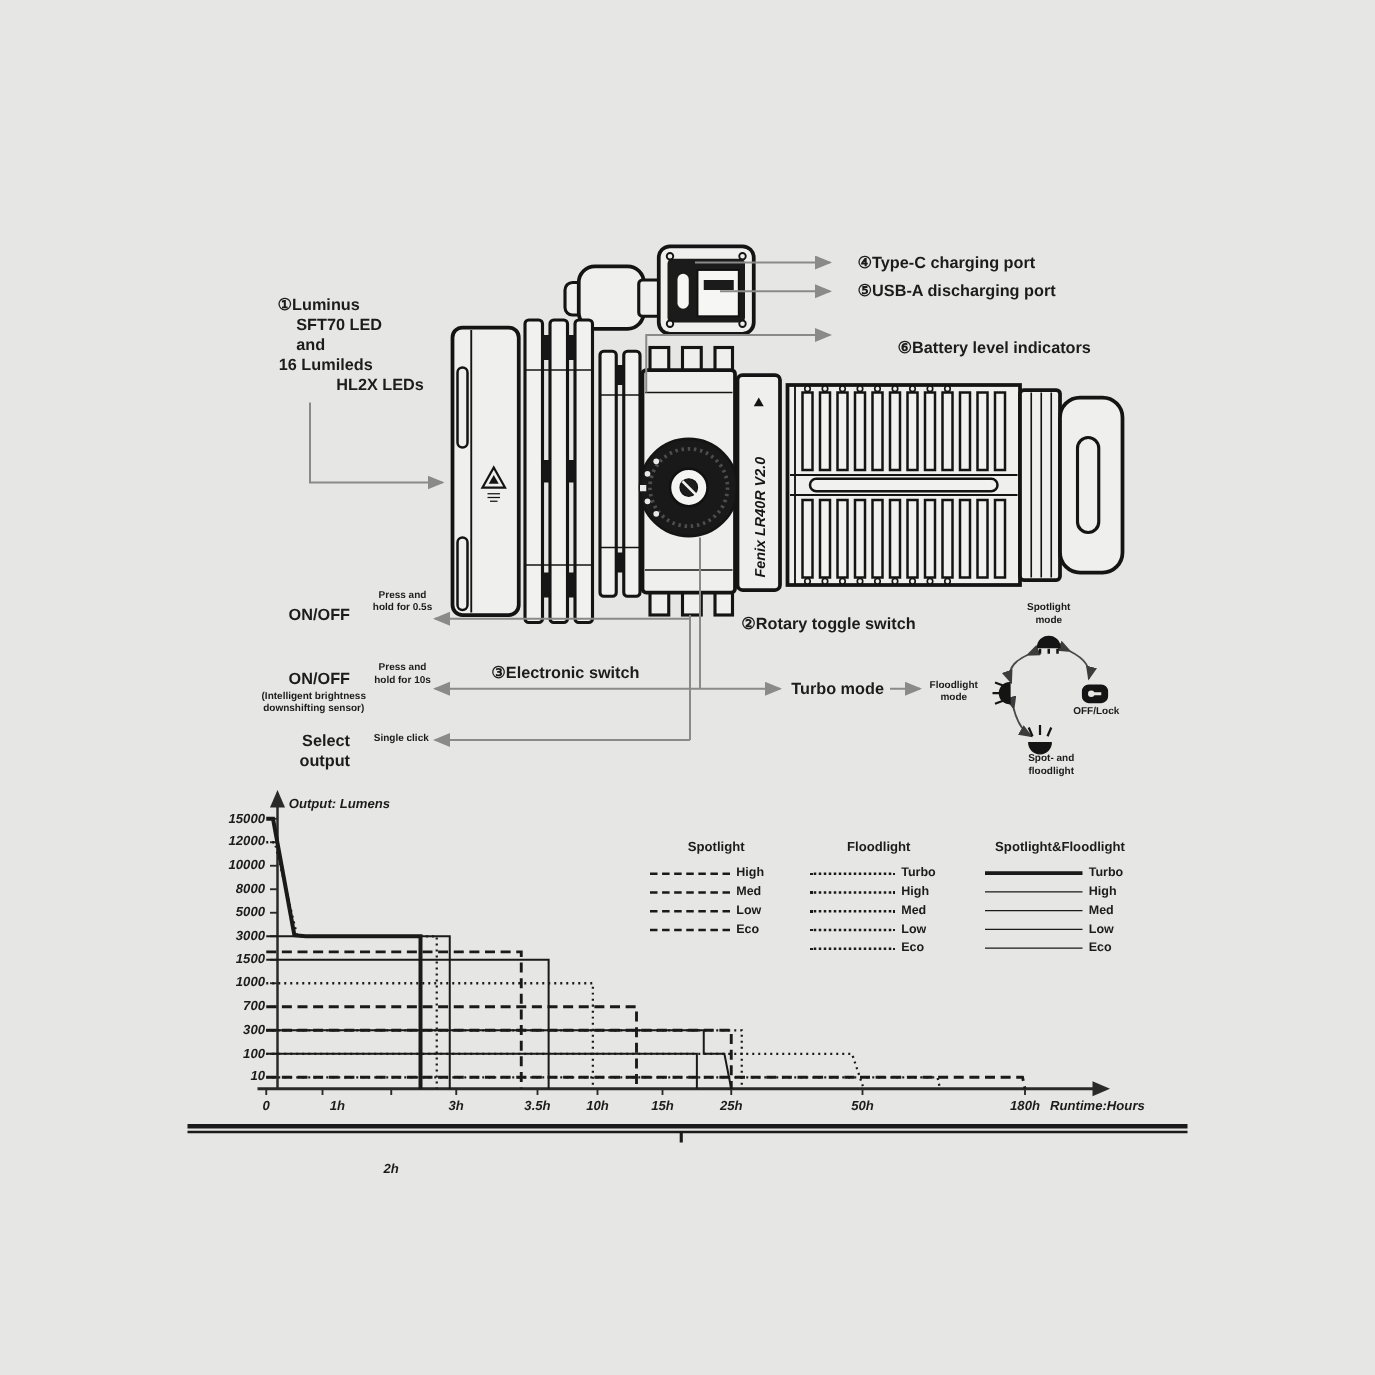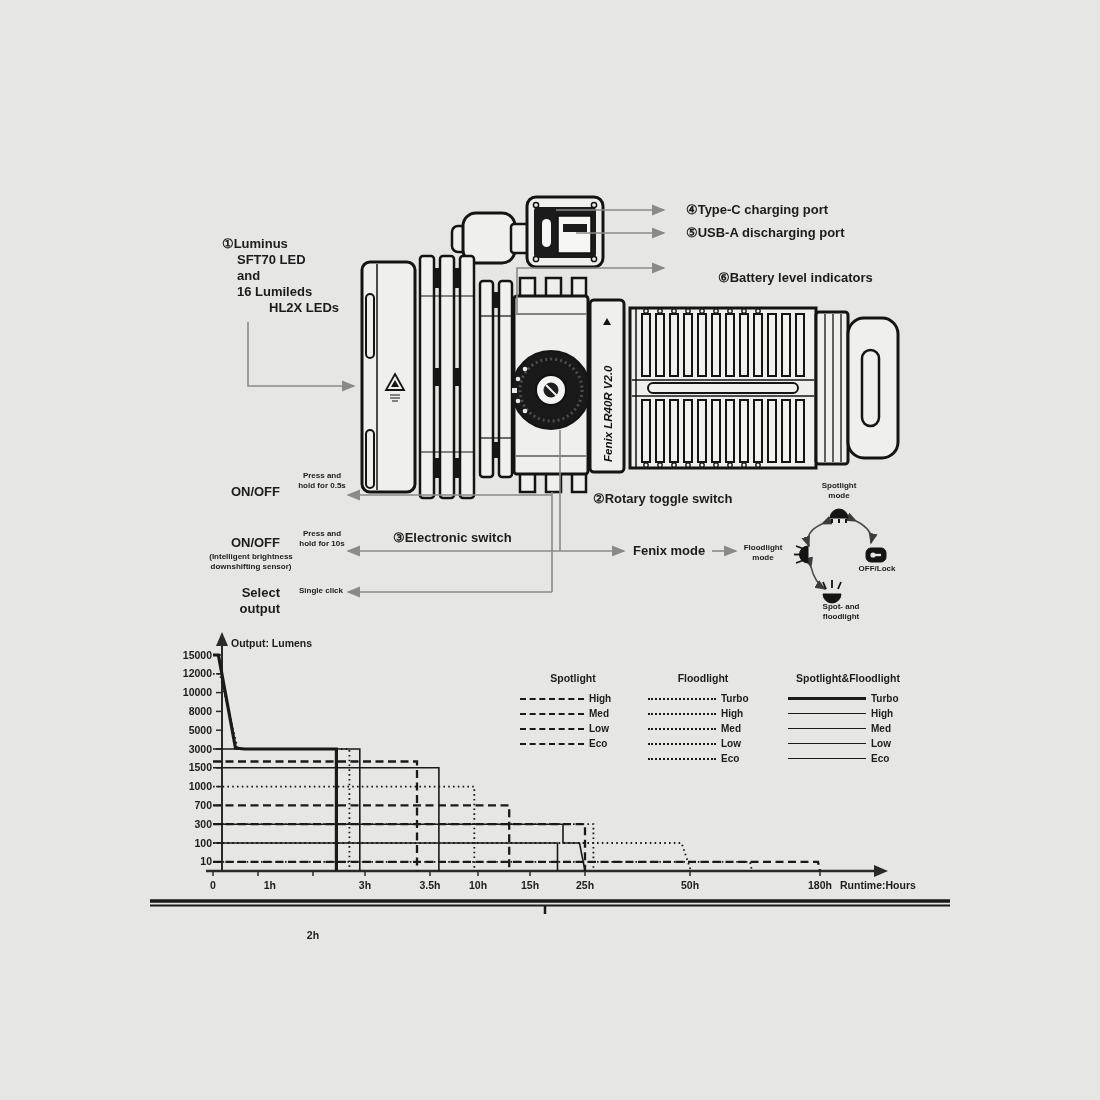--- a/index.html
+++ b/index.html
@@ -1,20 +1,20 @@
 <!DOCTYPE html>
 <html><head>
 <meta charset="utf-8">
 <style>
   html,body{margin:0;padding:0;}
   .stage{position:relative;width:1100px;height:1100px;background:#e6e6e4;overflow:hidden;
          font-family:"Liberation Sans", sans-serif;color:#1c1c1c;}
   .lbl{position:absolute;font-weight:bold;white-space:nowrap;}
   .f13{font-size:13px;line-height:16px;}
-  .f10{font-size:10.5px;line-height:13px;}
+  .f10{font-size:10.5px;line-height:13px;font-style:italic;}
   .f8{font-size:8px;line-height:10px;font-weight:600;}
   .ctr{text-align:center;white-space:normal;}
   .rgt{text-align:right;}
   svg{position:absolute;left:0;top:0;}
   .legend-col{position:absolute;}
   .legend-head{font-size:10.5px;font-weight:bold;text-align:center;margin-bottom:7px;}
   .legend-row{display:flex;align-items:center;height:15px;}
   .sw{display:inline-block;}
   .sw.dashed{border-top:2.5px dashed #1a1a1a;}
   .sw.dotted{border-top:2px dotted #1a1a1a;}
@@ -282,29 +282,29 @@
     <g stroke="#1b1b1b">
       <line x1="150" y1="901" x2="950" y2="901" stroke-width="3.5"></line>
       <line x1="150" y1="905.5" x2="950" y2="905.5" stroke-width="2"></line>
       <line x1="545" y1="906" x2="545" y2="914" stroke-width="2.5"></line>
     </g>
   </svg>
 
   <div class="lbl f13" style="left:222px;top:236px;">①Luminus</div>
   <div class="lbl f13" style="left:237px;top:252px;">SFT70 LED</div>
   <div class="lbl f13" style="left:237px;top:268px;">and</div>
-  <div class="lbl f13" style="left:237px;top:284px;text-align:center;">16 Lumileds</div>
+  <div class="lbl f13" style="left:223px;top:284px;text-align:center;">16 Lumileds</div>
   <div class="lbl f13" style="left:237px;top:300px;padding-left:32px;">HL2X LEDs</div>
 
   <div class="lbl f13" style="left:686px;top:202px;">④Type-C charging port</div>
   <div class="lbl f13" style="left:686px;top:225px;">⑤USB-A discharging port</div>
   <div class="lbl f13" style="left:686px;top:270px;margin-left:32px;">⑥Battery level indicators</div>
   <div class="lbl f13" style="left:593px;top:491px;">②Rotary toggle switch</div>
   <div class="lbl f13" style="left:393px;top:530px;">③Electronic switch</div>
-  <div class="lbl f13" style="left:633px;top:543px;">Fenix mode</div>
+  <div class="lbl f13" style="left:633px;top:543px;">Turbo mode</div>
 
   <div class="lbl f13 rgt" style="left:180px;top:484px;width:100px;">ON/OFF</div>
   <div class="lbl f8 ctr" style="left:294px;top:471px;width:56px;">
     <div>Press and</div>
       <div>hold for 0.5s</div>
   </div>
 
   <div class="lbl f13 rgt" style="left:180px;top:535px;width:100px;">ON/OFF</div>
   <div class="lbl f8 ctr" style="left:168px;top:552px;width:166px;">
     <div>(Intelligent brightness</div>

